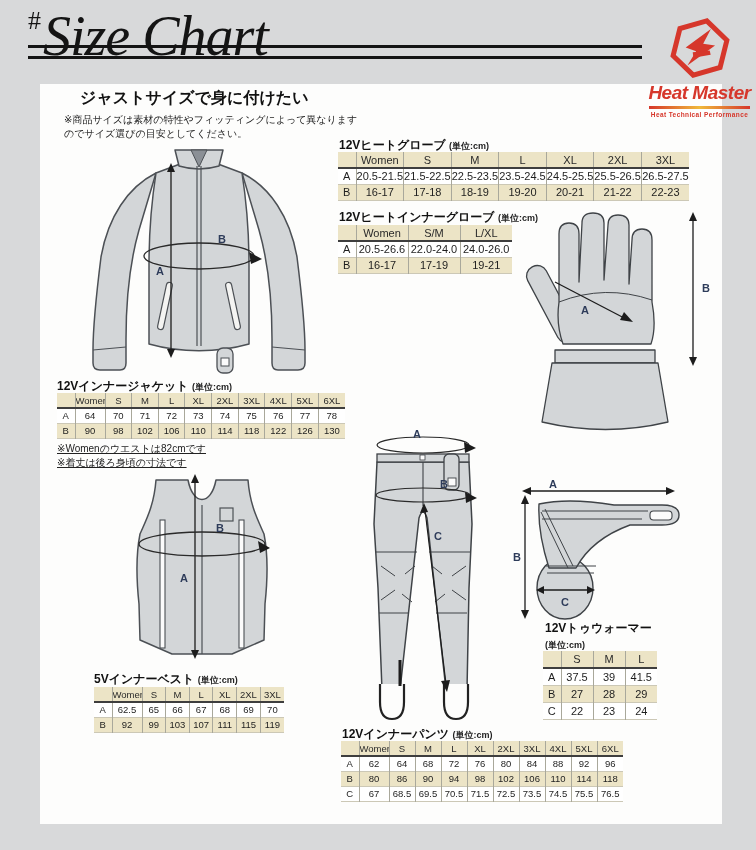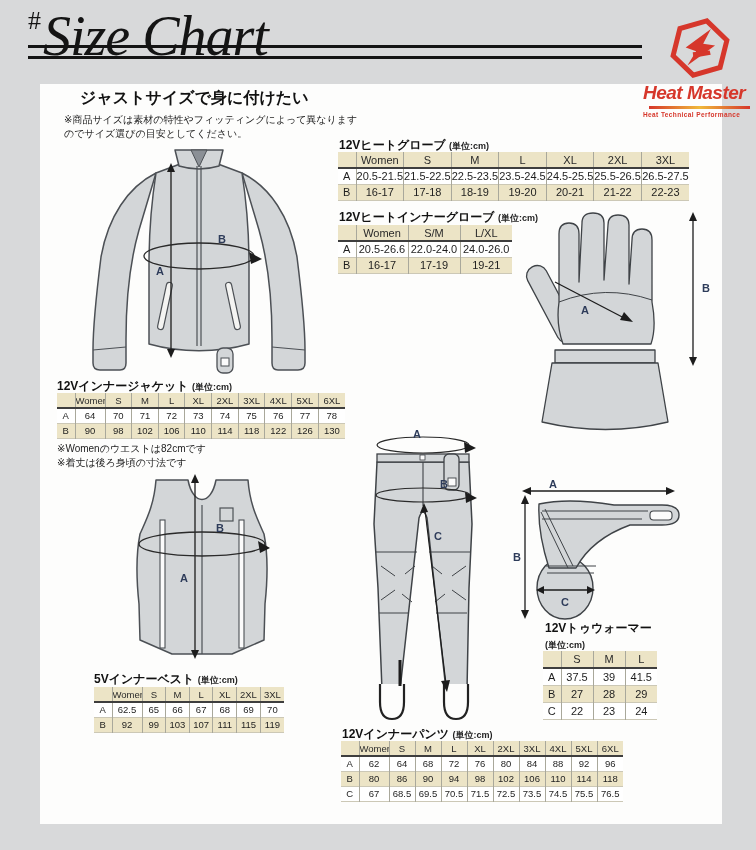--- a/index.html
+++ b/index.html
@@ -11,38 +11,38 @@
   
   .hdr-line { position:absolute; left:28px; width:614px; height:3px; background:#141414; z-index:1; }
   .hdr-line.l1 { top:45px; }
   .hdr-line.l2 { top:56px; }
   .hdr-title { position:absolute; left:28px; top:4px; z-index:2; color:#141414;
                font-family:"Liberation Serif","DejaVu Serif",serif; white-space:nowrap; }
   .hdr-title .hash { font-size:26px; vertical-align:26px; letter-spacing:2px; }
   .hdr-title .big  { font-size:56px; letter-spacing:-1px;font-style:italic; }
 
   
-  .logo { position:absolute; left:643px; top:16px; width:113px; z-index:3; }
+  .logo { position:absolute; left:643px; top:16px; width:113px; text-align:center; z-index:3; }
   .logo svg { display:block; margin:0 auto; }
   .logo-name { margin-top:2px; color:#d6372b; font-size:19px; font-weight:bold; font-style:italic; letter-spacing:-0.5px; }
   .logo-bar { height:3px; margin:2px 6px 2px; background:linear-gradient(90deg,#d6372b,#f0b93a,#d6372b); }
   .logo-tag { color:#d6372b; font-size:6.5px; font-weight:bold; letter-spacing:0.4px; }
 
   
   .panel { position:absolute; left:40px; top:84px; width:682px; height:740px; background:#fdfdfc; }
 
   .abs { position:absolute; }
 
   .intro-h { left:80px; top:88px; font-size:16px; font-weight:bold; color:#111; }
   .intro-note { left:64px; top:113px; font-size:10px; line-height:14px; color:#222; }
 
   .tbl-title { font-size:12px; font-weight:bold; color:#111; white-space:nowrap; }
   .tbl-title .unit { font-size:9px; font-weight:bold; color:#222; }
 
-  .notes { font-size:10px; line-height:14px; color:#222; }
+  .notes { font-size:10px; line-height:14px; color:#222;text-decoration:underline; }
 
   
   table.size-table { border-collapse:collapse; table-layout:fixed; background:#fff; color:#1e1e1e; }
   table.size-table th, table.size-table td { text-align:center; padding:0; font-weight:normal;
         white-space:nowrap; overflow:hidden; }
   table.size-table thead th { background:#ece4c6; border-bottom:2px solid #3e3e3e; color:#2a2a2a; }
   table.size-table tbody tr { border-bottom:1px solid #ccc8b6; }
   table.size-table tbody tr:nth-child(even) { background:#ece4c6; }
   table.size-table th + th, table.size-table td + td { border-left:1px solid #a9a89b; }
   table.size-table thead th:first-child { width:18px; }

